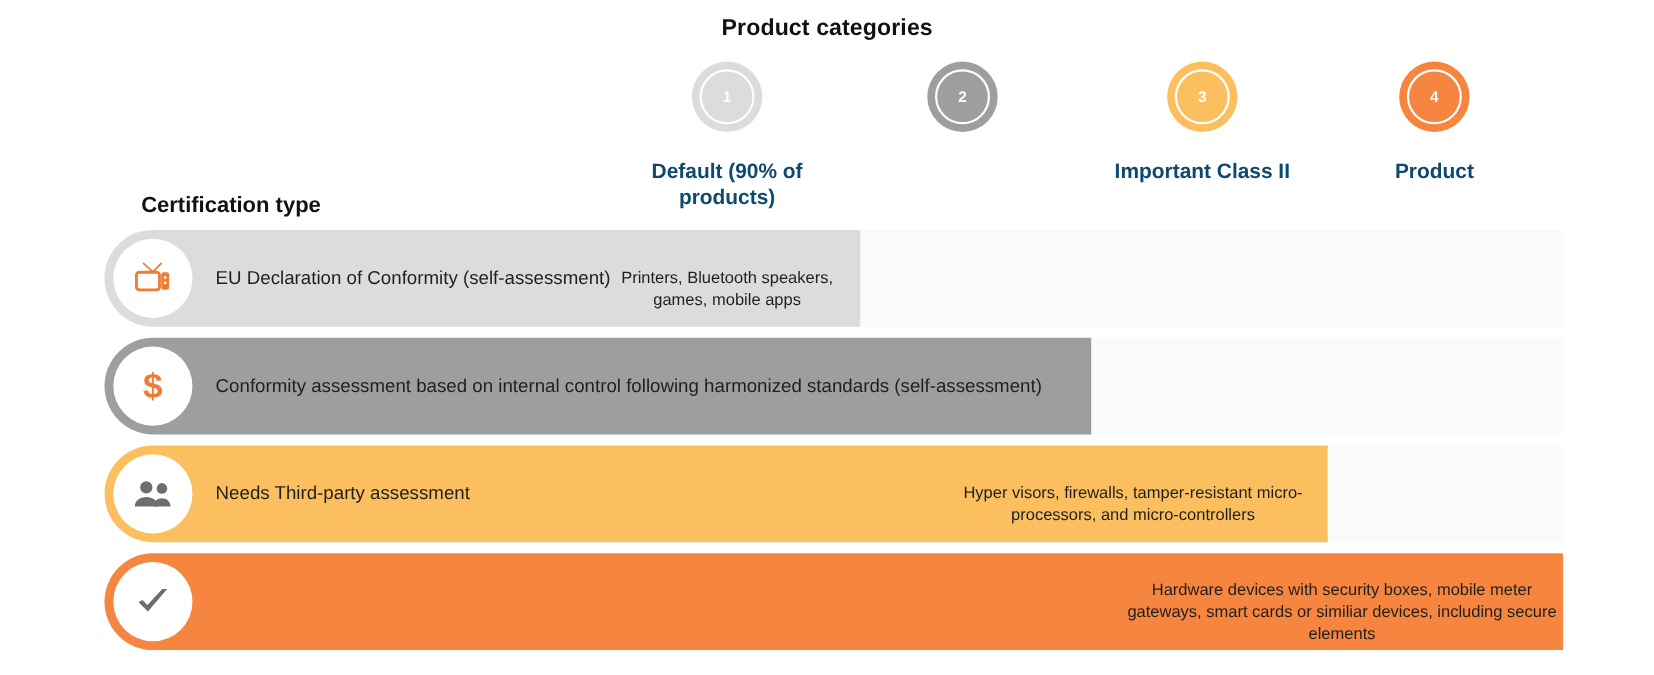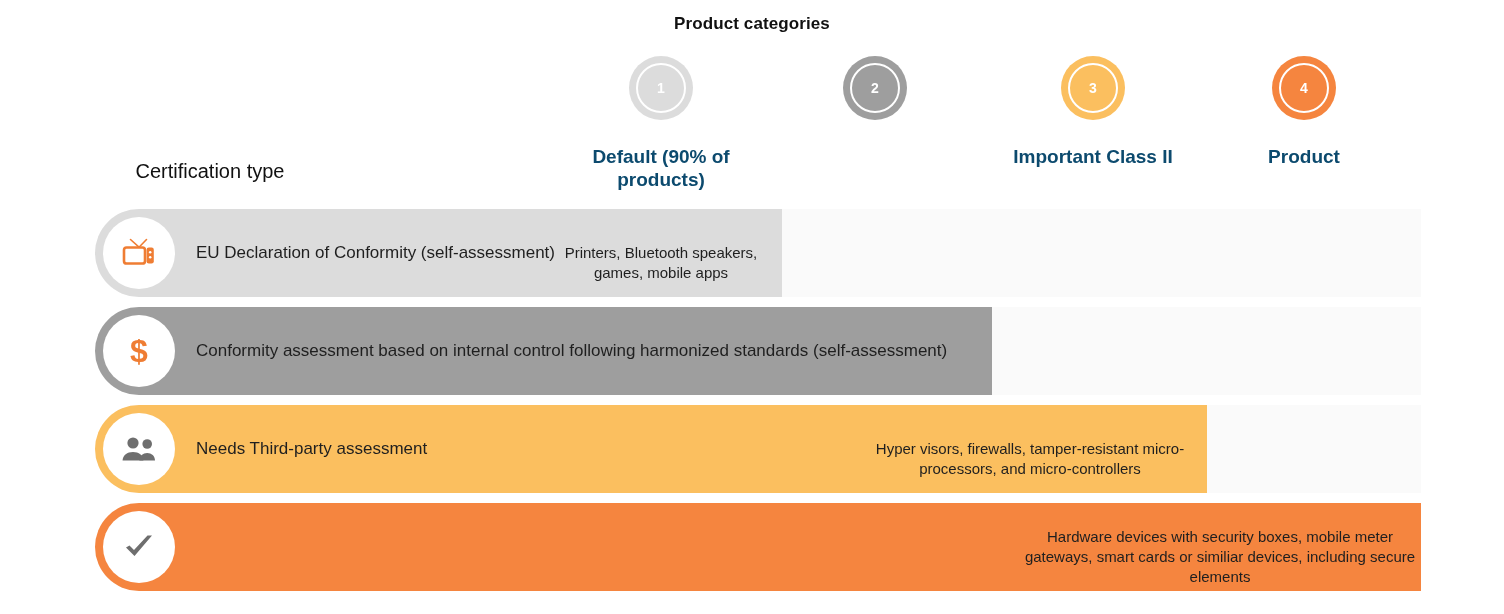--- a/index.html
+++ b/index.html
@@ -18,42 +18,42 @@
     position: relative;
   }
 
   
   .top-title {
     position: absolute;
     left: 0;
     top: 14px;
     width: 1504px;
     text-align: center;
-    font-size: 17px;
+    font-size: 21px;
     font-weight: 700;
     letter-spacing: 0.1px;
     color: #111111;
   }
 
   
   .header-zone {
     position: absolute;
     left: 0;
     top: 56px;
     width: 1504px;
     height: 150px;
   }
 
   .cert-type-heading {
     position: absolute;
-    top: 104px;
+    top: 120px;
     width: 420px;
     text-align: center;
     font-size: 20px;
-    font-weight: 400;
+    font-weight: 700;
     color: #111111;
   }
 
   .cat-col {
     position: absolute;
     top: 0;
     width: 216px;
     text-align: center;
   }
   .cat-badge {

